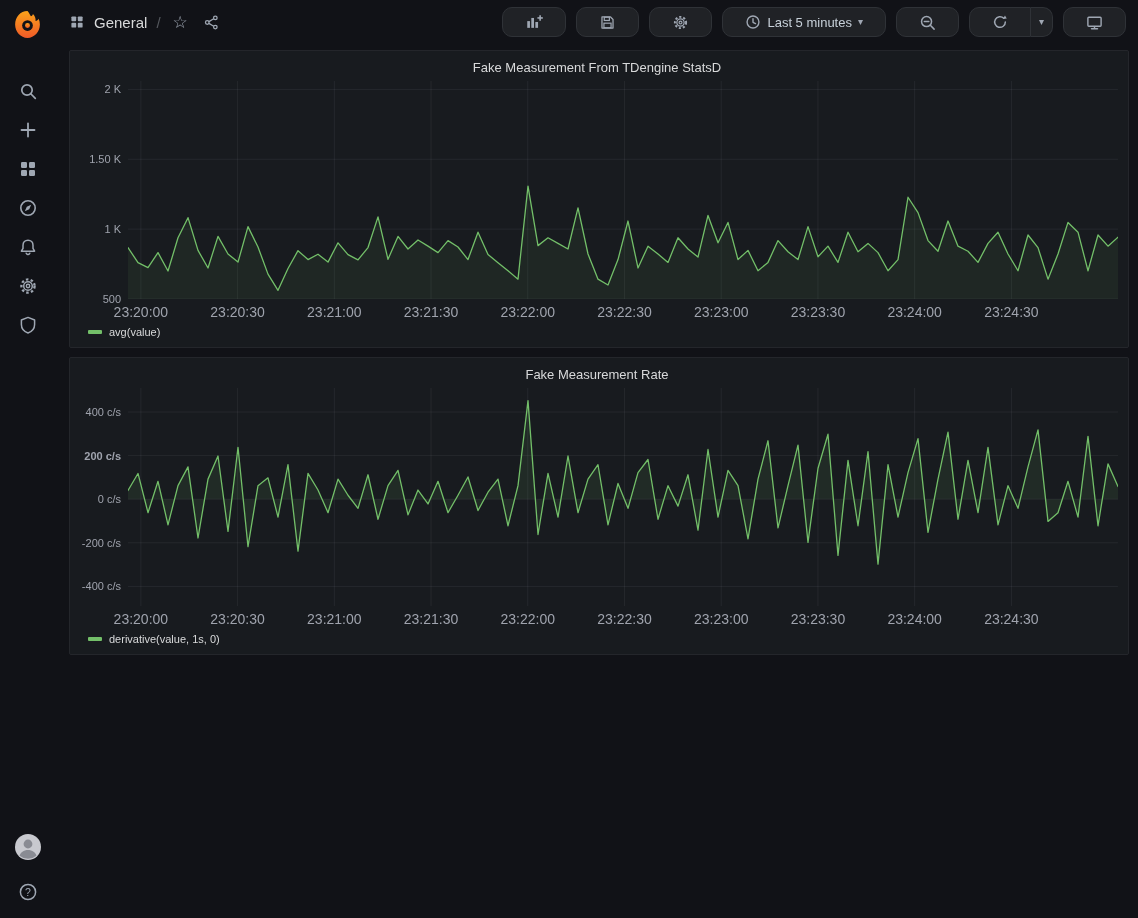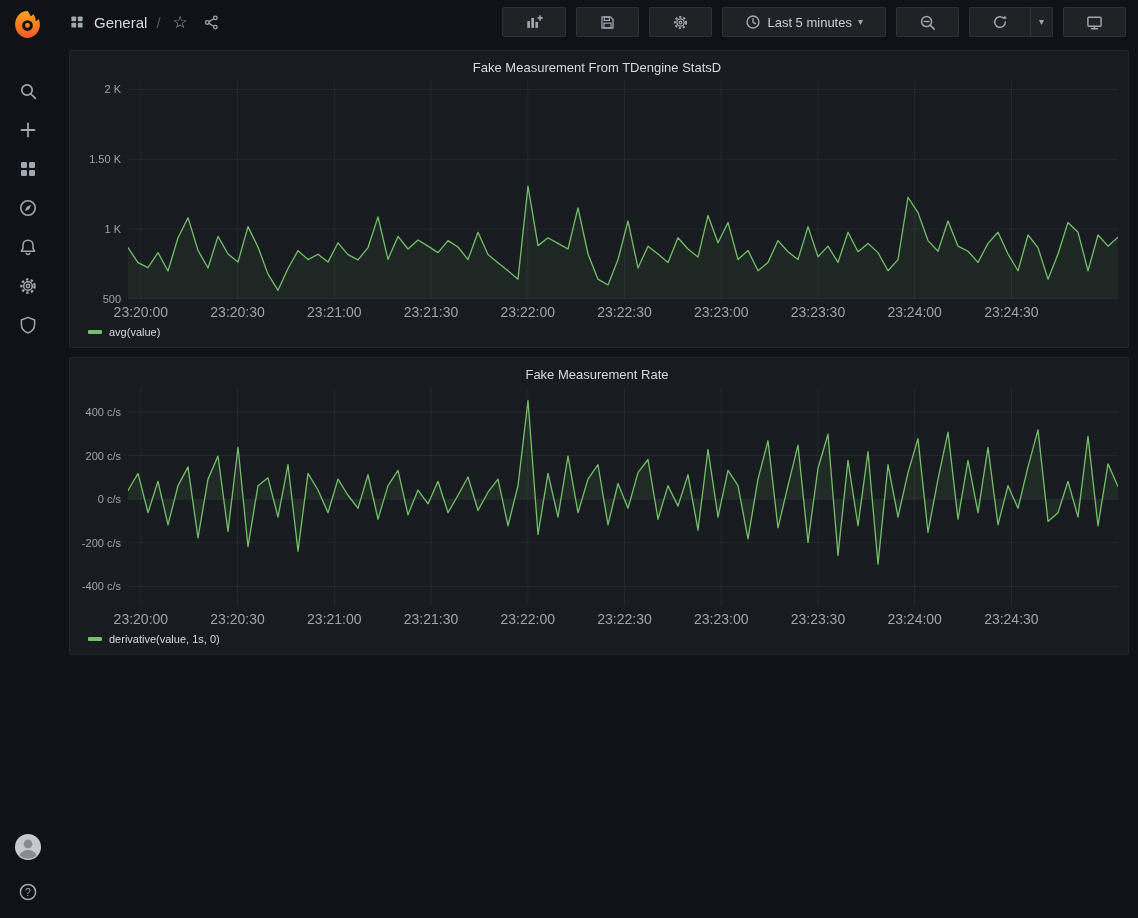--- a/index.html
+++ b/index.html
@@ -13,21 +13,21 @@
   .side-btn{width:40px;height:32px;display:flex;align-items:center;justify-content:center;color:#9fa7b3;cursor:pointer;border-radius:2px}
   .side-bottom{margin-top:auto;display:flex;flex-direction:column;align-items:center;gap:13px}
   
   .main{flex:1;display:flex;flex-direction:column;min-width:0}
   .topbar{height:44px;flex:none;display:flex;justify-content:space-between;padding:0 12px 0 14px}
   .bc{display:flex;align-items:center;gap:9px;font-size:15px}
   .bc .crumb{color:#d8d9da;cursor:pointer}
   .bc .sep{color:#55585e}
   .plain-btn{background:none;border:none;color:#9fa7b3;cursor:pointer;display:flex;align-items:center;padding:2px 3px;font-size:17px;line-height:1}
   .actions{display:flex;align-items:center;gap:10px}
-  .btn{height:30px;min-width:30px;background:#202226;border:1px solid #2f3237;border-radius:2px;color:#9fa7b3;display:flex;align-items:center;justify-content:center;cursor:pointer;padding:0 22px;font-size:13px;gap:6px}
+  .btn{height:30px;min-width:30px;background:#202226;border:1px solid #2f3237;border-radius:10px;color:#9fa7b3;display:flex;align-items:center;justify-content:center;cursor:pointer;padding:0 22px;font-size:13px;gap:6px}
   .btn .lbl{color:#c7d0d9;white-space:nowrap}
   .caret{font-size:10px;color:#9fa7b3;line-height:1}
   .btn-group{display:flex}
   .btn-group .btn:first-child{border-top-right-radius:0;border-bottom-right-radius:0}
   .btn-group .btn:last-child{border-left:none;border-top-left-radius:0;border-bottom-left-radius:0;min-width:22px;padding:0 5px}
   
   .content{flex:1;padding:6px 9px 8px 14px;overflow:hidden}
   .panel{background:#181b1f;border:1px solid #24262b;border-radius:2px;margin-bottom:9px;padding:6px 10px 4px 6px;height:298px;display:flex;flex-direction:column}
   .panel-title{font-size:13px;font-weight:500;color:#d8d9da;text-align:center;height:24px;line-height:22px;cursor:pointer;flex:none}
   .chart-row{display:flex;flex:1;position:relative;min-height:0}
@@ -257,21 +257,21 @@
           <span class="swatch"></span>
           <span class="legend-label">avg(value)</span>
         </div>
       </section>
 
       <section class="panel">
         <h2 class="panel-title">Fake Measurement Rate</h2>
         <div class="chart-row">
           <div class="y-axis">
               <div class="y-label" style="top: 11%;">400 c/s</div>
-              <div class="y-label" style="top: 31%;">200 c/s</div>
+              <div class="y-label" style="top: 31%; font-weight: bold;">200 c/s</div>
               <div class="y-label" style="top: 51%; padding-left: 44px;">0 c/s</div>
               <div class="y-label" style="top: 71%;">-200 c/s</div>
               <div class="y-label" style="top: 91%;">-400 c/s</div>
             </div>
           <div class="plot">
               <svg viewBox="0 0 1000 1000" preserveAspectRatio="none" class="chart-svg">
                 <line x1="0" x2="1000" y1="110" y2="110" stroke="rgba(204,204,220,0.08)" vector-effect="non-scaling-stroke"></line>
                 <line x1="0" x2="1000" y1="310" y2="310" stroke="rgba(204,204,220,0.08)" vector-effect="non-scaling-stroke"></line>
                 <line x1="0" x2="1000" y1="510" y2="510" stroke="rgba(204,204,220,0.08)" vector-effect="non-scaling-stroke"></line>
                 <line x1="0" x2="1000" y1="710" y2="710" stroke="rgba(204,204,220,0.08)" vector-effect="non-scaling-stroke"></line>

